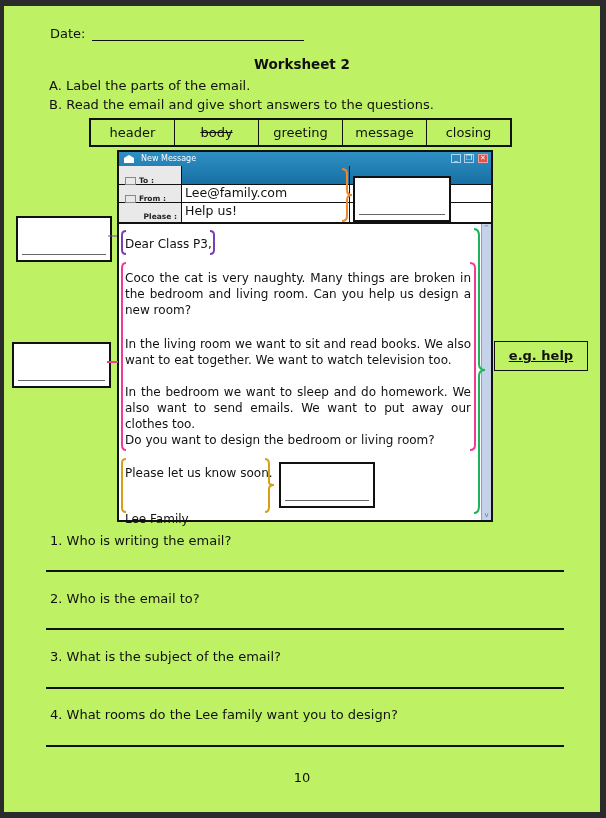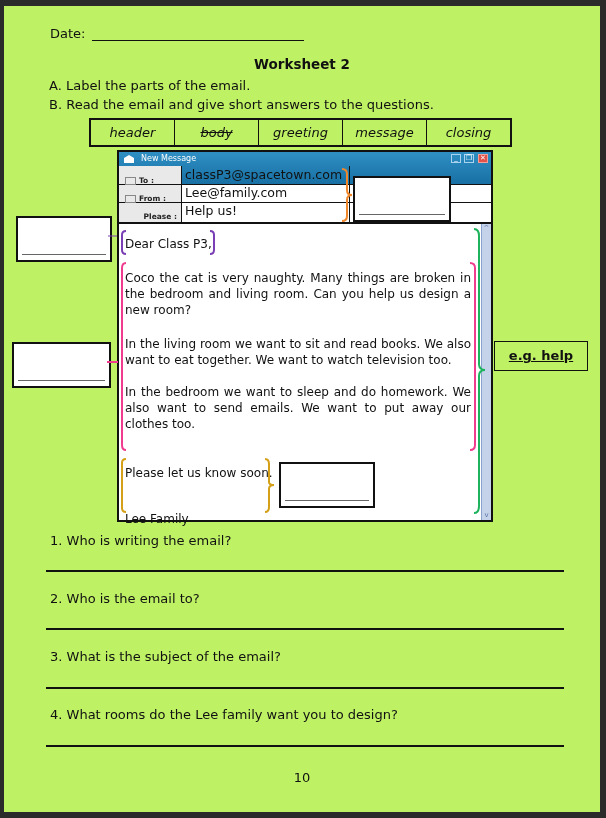--- a/index.html
+++ b/index.html
@@ -14,21 +14,21 @@
   .cs { font-family:"DejaVu Sans", sans-serif; }
   .date-label { left:46px; top:20px; font-size:13px; }
   .date-line { left:88px; top:34px; width:212px; border-bottom:1px solid #111; }
   .title { left:0; width:596px; text-align:center; top:50px; font-size:13.5px; font-weight:bold; }
   .instr { left:45px; font-size:13px; }
   .instr.a { top:72px; }
   .instr.b { top:91px; }
 
   .wordbank { left:85px; top:112px; display:flex; border:2px solid #111; height:25px; }
   .wordbank .cell {
-    width:83px; border-right:1.5px solid #111; text-align:center; font-size:13px; line-height:25px;font-style:italic;
+    width:83px; border-right:1.5px solid #111; text-align:center; font-size:13px; line-height:25px;
   }
   .wordbank .cell:last-child { border-right:none; }
   .wordbank .cell.used { text-decoration:line-through; }
 
   
   .win { left:113px; top:144px; width:372px; height:368px; border:2px solid #111; background:#fff; }
   .titlebar {
     position:absolute; left:0; top:0; right:0; height:32px;
     background:linear-gradient(#2f8fc3,#1870a4); color:#fff; font-size:8px; line-height:14px;
   }
@@ -98,21 +98,20 @@
       <div class="wctl min">_</div>
       <div class="wctl max">❐</div>
       <div class="wctl close">✕</div>
     </div>
 
     <div class="hdr-left"></div>
 
     <div class="hrow r1">
       <div class="hlabel"><span class="book"></span><span>To :</span></div>
       <div class="hval-box"></div>
-      <div class="hval">classP3@spacetown.com</div>
     </div>
     <div class="hrow r2">
       <div class="hlabel"><span class="book"></span><span>From :</span></div>
       <div class="hval-box"></div>
       <div class="hval">Lee@family.com</div>
     </div>
     <div class="hrow r3">
       <div class="hlabel subj">Please :</div>
       <div class="hval-box"></div>
       <div class="hval">Help us!</div>
@@ -136,20 +135,21 @@
     </svg>
     <div class="btxt" style="top:84px;">Dear Class P3,</div>
 
     <svg class="br" style="left:1px;top:110px;" width="360" height="190">
       <path d="M6 1 Q2 1 2 6 L2 183 Q2 188 6 188" fill="none" stroke="#f03c8f" stroke-width="2"></path>
       <path d="M350 1 Q355 1 355 6 L355 183 Q355 188 350 188" fill="none" stroke="#f03c8f" stroke-width="2"></path>
     </svg>
     <div class="btxt para" style="top:184px;">In the living room we want to sit and read books. We also want to eat together. We want to watch television too.</div>
     <div class="btxt para" style="top:118px;">Coco the cat is very naughty. Many things are broken in the bedroom and living room. Can you help us design a new room?</div>
     <div class="btxt para" style="top:232px;">In the bedroom we want to sleep and do homework. We also want to send emails. We want to put away our clothes too.</div>
+    <div class="btxt para" style="top:280px;">Do you want to design the bedroom or living room?</div>
 
     <svg class="br" style="left:2px;top:306px;" width="160" height="56">
       <path d="M5 1 Q1 1 1 5 L1 50 Q1 54 5 54" fill="none" stroke="#d4a017" stroke-width="2"></path>
       <path d="M144 1 Q148 1 148 6 L148 24 Q148 27 153 27 Q148 27 148 31 L148 49 Q148 54 144 54" fill="none" stroke="#d4a017" stroke-width="2"></path>
     </svg>
     <div class="btxt" style="top:313px;">Please let us know soon.</div>
     <div class="btxt" style="top:359px;">Lee Family</div>
     <div class="ans-box abs" style="left:160px;top:310px;width:92px;height:42px;">
         <div class="answer-line"></div>
       </div>

